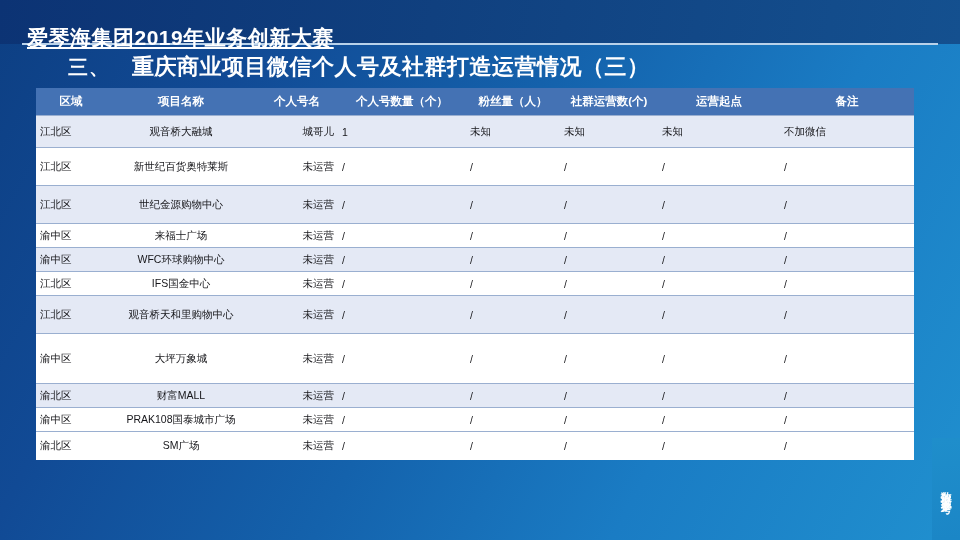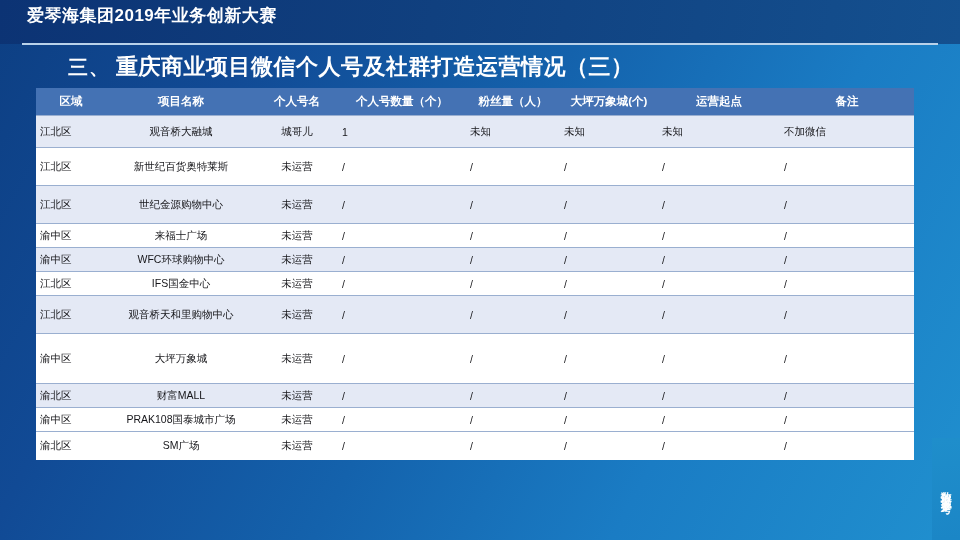--- a/index.html
+++ b/index.html
@@ -27,44 +27,45 @@
     background: linear-gradient(100deg, #0c3374 0%, #10407f 45%, #14508f 100%);
   }
   .title-rule {
     position: absolute;
     left: 22px; top: 43px;
     width: 916px; height: 2px;
     background: #b9d2ea;
   }
   .deck-title {
     position: absolute;
-    left: 27px; top: 4px;
-    font-size: 17px;
+    left: 27px; top: 24px;
+    font-size: 21px;
     font-weight: bold;
     color: #ffffff;
     letter-spacing: 0.5px;
     white-space: nowrap;
+    text-decoration: underline;
   }
   .section-head {
     position: absolute;
     left: 68px; top: 52px;
     display: flex;
     align-items: baseline;
     color: #ffffff;
     white-space: nowrap;
   }
   .section-num {
     font-size: 20px;
     font-weight: bold;
     letter-spacing: 1px;
   }
   .section-text {
     font-size: 22px;
     font-weight: bold;
-    margin-left: 6px;
+    margin-left: 22px;
     letter-spacing: 0.5px;
   }
 
   
   .table-wrap {
     position: absolute;
     left: 36px; top: 88px;
     width: 878px;
     border-radius: 22px;
   }
@@ -91,21 +92,21 @@
     padding: 0 4px;
     border-top: 1px solid #9aafd0;
     vertical-align: middle;
     white-space: nowrap;
     overflow: hidden;
   }
   tr.r-odd td { background: #e4e9f5; }
   tr.r-even td { background: #ffffff; }
   td.c-area  { text-align: left; }
   td.c-proj  { font-weight: normal; text-align: center; padding-left: 10px; }
-  td.c-name  { text-align: center; padding-left: 8px; }
+  td.c-name  { text-align: right; padding-left: 8px; }
   td.c-num, td.c-fans, td.c-grp, td.c-start { text-align: left; padding-left: 22px; }
   td.c-note  { text-align: left; padding-left: 10px; margin-top: 28px; }
 
   
   col.w-area  { width: 70px; }
   col.w-proj  { width: 150px; }
   col.w-name  { width: 82px; }
   col.w-num   { width: 128px; }
   col.w-fans  { width: 94px; }
   col.w-grp   { width: 98px; }
@@ -158,21 +159,21 @@
           <col class="w-start">
           <col class="w-note">
       </colgroup>
       <thead>
         <tr>
           <th>区域</th>
           <th>项目名称</th>
           <th>个人号名</th>
           <th>个人号数量（个）</th>
           <th>粉丝量（人）</th>
-          <th>大坪万象城(个)</th>
+          <th>社群运营数(个)</th>
           <th>运营起点</th>
           <th>备注</th>
         </tr>
       </thead>
       <tbody id="table-body">
           <tr class="r-odd" style="height: 32px;">
             <td class="c-area">江北区</td>
             <td class="c-proj">观音桥大融城</td>
             <td class="c-name">城哥儿</td>
             <td class="c-num">1</td>

